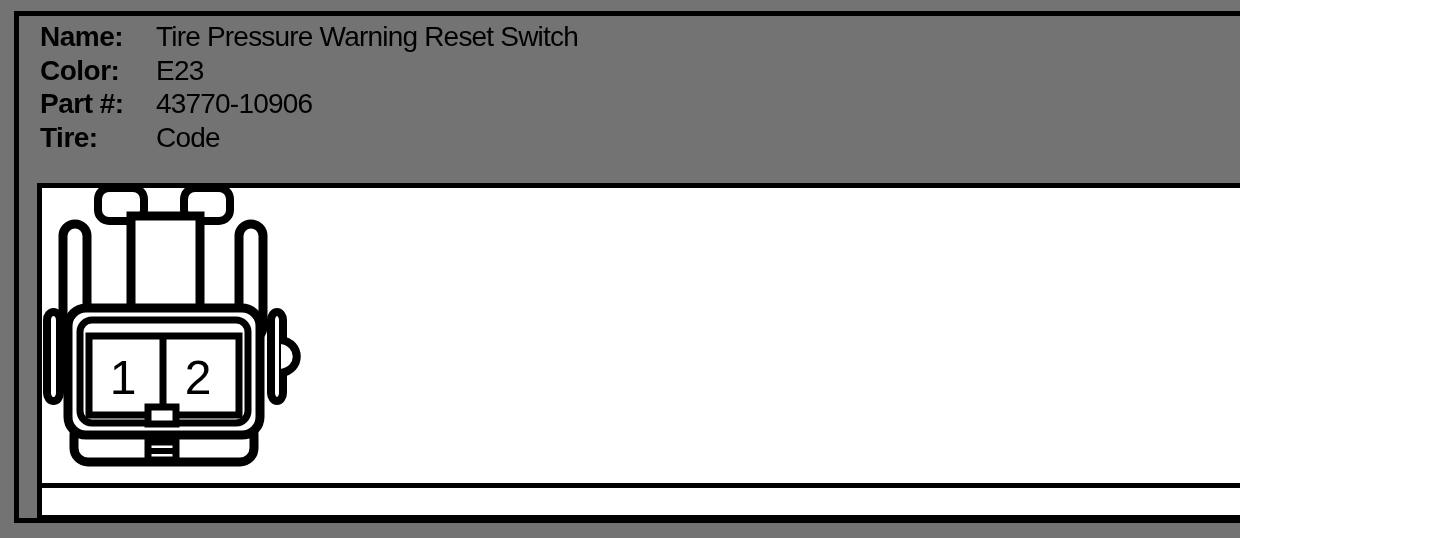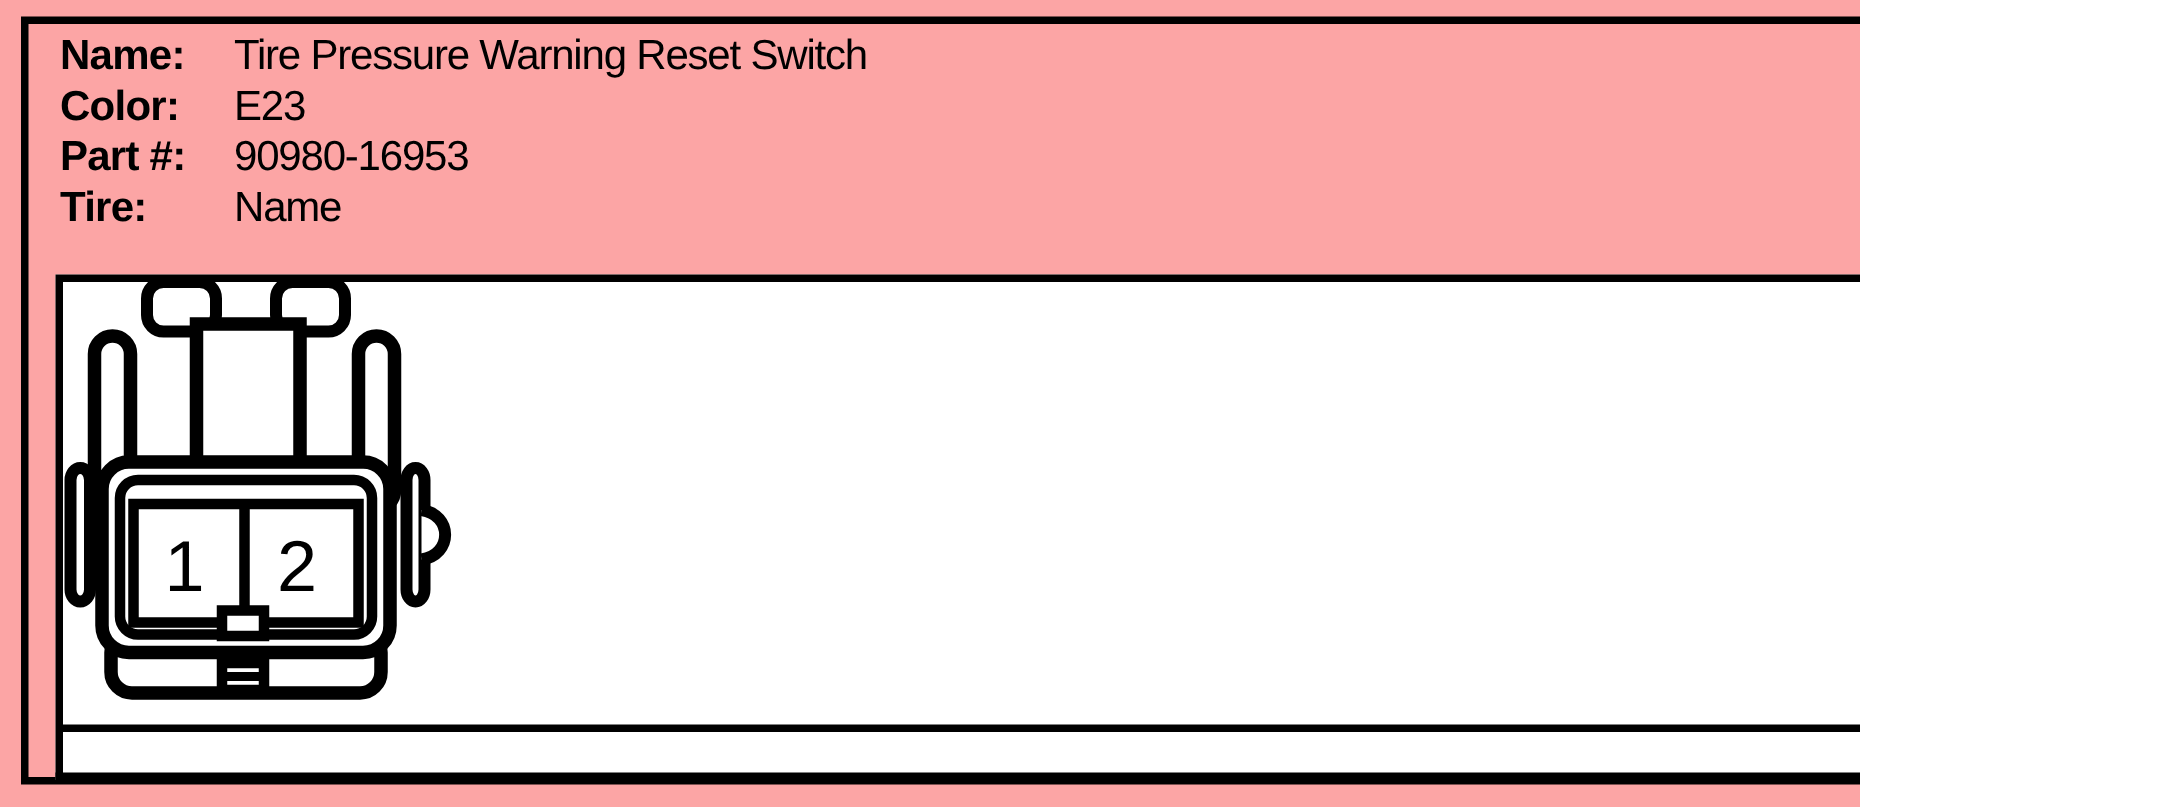--- a/index.html
+++ b/index.html
@@ -5,21 +5,21 @@
   html, body {
     margin: 0;
     padding: 0;
     background: #ffffff;
     font-family: "Liberation Sans", sans-serif;
   }
   .page {
     position: relative;
     width: 1240px;
     height: 538px;
-    background: #fca5a5;
+    background: #737373;
     overflow: hidden;
   }
   .outer-border {
     position: absolute;
     left: 14px;
     top: 11px;
     width: 1384px;
     height: 512px;
     border: 5px solid #000000;
     box-sizing: border-box;
@@ -98,24 +98,24 @@
   <div class="outer-border"></div>
 
   <div class="title-block">
     <div class="field-row" style="top:21px">
       <span class="field-label">Name:</span><span class="field-value">Tire Pressure Warning Reset Switch</span>
     </div>
     <div class="field-row" style="top:55px">
       <span class="field-label">Color:</span><span class="field-value">E23</span>
     </div>
     <div class="field-row" style="top:88px">
-      <span class="field-label">Part #:</span><span class="field-value">90980-16953</span>
+      <span class="field-label">Part #:</span><span class="field-value">43770-10906</span>
     </div>
     <div class="field-row" style="top:122px">
-      <span class="field-label">Tire:</span><span class="field-value">Name</span>
+      <span class="field-label">Tire:</span><span class="field-value">Code</span>
     </div>
   </div>
 
   <div class="diagram-panel"></div>
   <div class="notes-strip"></div>
 
   <svg class="connector-svg" viewBox="36 176 280 300" xmlns="http://www.w3.org/2000/svg">
 
     <g>
 

